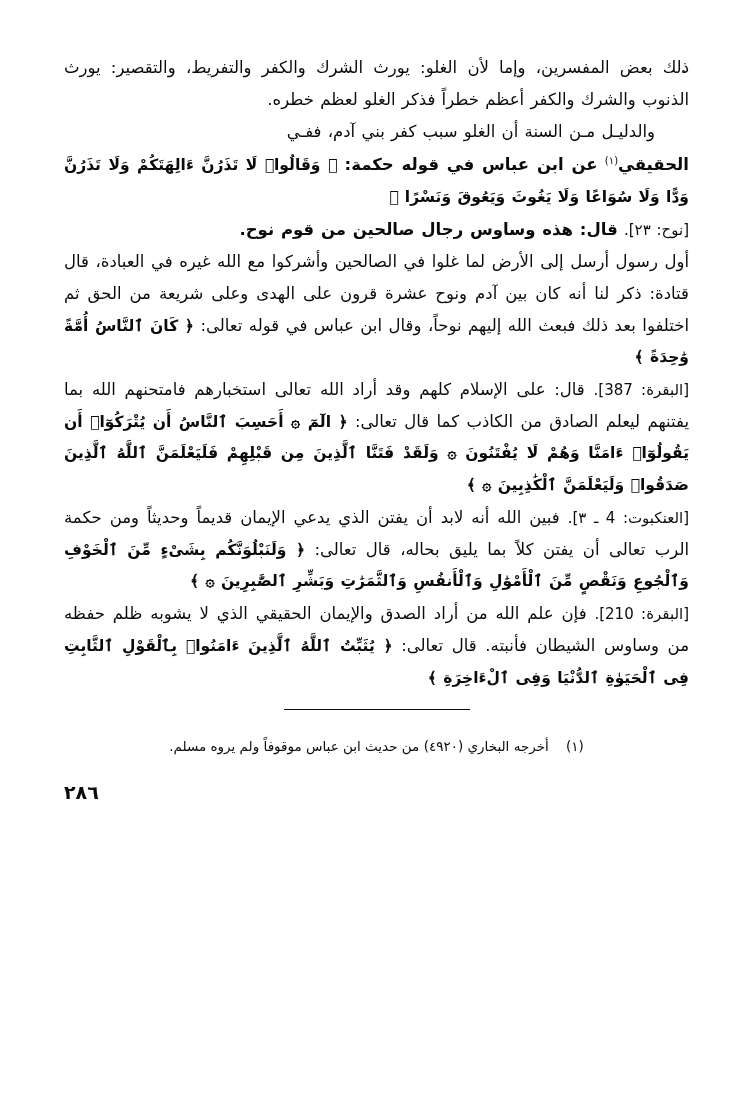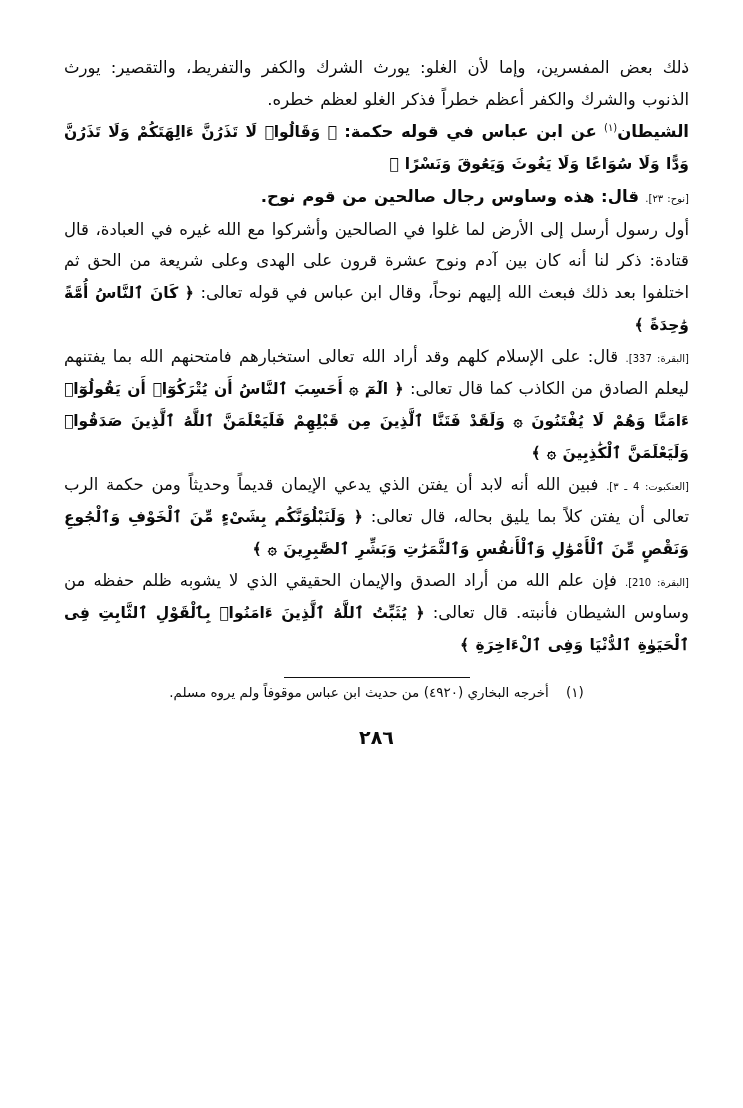--- a/index.html
+++ b/index.html
@@ -57,73 +57,76 @@
     font-size: 15.5px;
     font-weight: bold;
     letter-spacing: 0.3px;
   }
   sup.fn {
     font-size: 10px;
     vertical-align: super;
     font-weight: normal;
   }
   .ref {
-    font-size: 10px;
+    font-size: 15px;
   }
   .footnote-rule {
     width: 186px;
     height: 1px;
     background: #111;
     margin: 16px auto 0 auto;
   }
   .footnote {
     direction: rtl;
     text-align: center;
     font-size: 13.5px;
     line-height: 1.8;
-    margin-top: 2px;
+    margin-top: 24px;
   }
   .page-number {
-    text-align: center;
+    text-align: left;
     font-size: 19px;
     font-weight: bold;
     letter-spacing: 1px;
     margin-top: 22px;
   }
 </style>
 </head>
 <body>
 
 <div class="page">
 
   <div class="dot-mark"></div>
 
   <div class="body-text">
 
     <p>ذلك بعض المفسرين، وإما لأن الغلو: يورث الشرك والكفر والتفريط، والتقصير: يورث الذنوب والشرك والكفر أعظم خطراً فذكر الغلو لعظم خطره.</p>
 
+    <p class="indent">
+      <span>والدليـل مـن السنة أن الغلو سبب كفر بني آدم، ففـي</span>
+    </p>
 
     <p>
-      <span class="bold">الشيطان</span><sup class="fn">(١)</sup>
+      <span class="bold">الحقيقي</span><sup class="fn">(١)</sup>
       <span class="bold">عن ابن عباس في قوله حكمة:</span>
       <span class="quran">﴿ وَقَالُوا۟ لَا تَذَرُنَّ ءَالِهَتَكُمْ وَلَا تَذَرُنَّ وَدًّا وَلَا سُوَاعًا وَلَا يَغُوثَ وَيَعُوقَ وَنَسْرًا ﴾</span>
     </p>
 
     <p>
       <span class="ref">[نوح: ٢٣].</span>
       <span class="bold">قال: هذه وساوس رجال صالحين من قوم نوح.</span>
     </p>
 
     <p>
       <span>أول رسول أرسل إلى الأرض لما غلوا في الصالحين وأشركوا مع الله غيره في العبادة، قال قتادة: ذكر لنا أنه كان بين آدم ونوح عشرة قرون على الهدى وعلى شريعة من الحق ثم اختلفوا بعد ذلك فبعث الله إليهم نوحاً، وقال ابن عباس في قوله تعالى:</span>
       <span class="quran">﴿ كَانَ ٱلنَّاسُ أُمَّةً وَٰحِدَةً ﴾</span>
     </p>
 
     <p>
-      <span class="ref">[البقرة: 337].</span>
+      <span class="ref">[البقرة: 387].</span>
       <span>قال: على الإسلام كلهم وقد أراد الله تعالى استخبارهم فامتحنهم الله بما يفتنهم ليعلم الصادق من الكاذب كما قال تعالى:</span>
       <span class="quran">﴿ الٓمٓ ۞ أَحَسِبَ ٱلنَّاسُ أَن يُتْرَكُوٓا۟ أَن يَقُولُوٓا۟ ءَامَنَّا وَهُمْ لَا يُفْتَنُونَ ۞ وَلَقَدْ فَتَنَّا ٱلَّذِينَ مِن قَبْلِهِمْ فَلَيَعْلَمَنَّ ٱللَّهُ ٱلَّذِينَ صَدَقُوا۟ وَلَيَعْلَمَنَّ ٱلْكَٰذِبِينَ ۞ ﴾</span>
     </p>
 
     <p>
       <span class="ref">[العنكبوت: 4 ـ ٣].</span>
       <span>فبين الله أنه لابد أن يفتن الذي يدعي الإيمان قديماً وحديثاً ومن حكمة الرب تعالى أن يفتن كلاً بما يليق بحاله، قال تعالى:</span>
       <span class="quran">﴿ وَلَنَبْلُوَنَّكُم بِشَىْءٍ مِّنَ ٱلْخَوْفِ وَٱلْجُوعِ وَنَقْصٍ مِّنَ ٱلْأَمْوَٰلِ وَٱلْأَنفُسِ وَٱلثَّمَرَٰتِ وَبَشِّرِ ٱلصَّٰبِرِينَ ۞ ﴾</span>
     </p>
 

